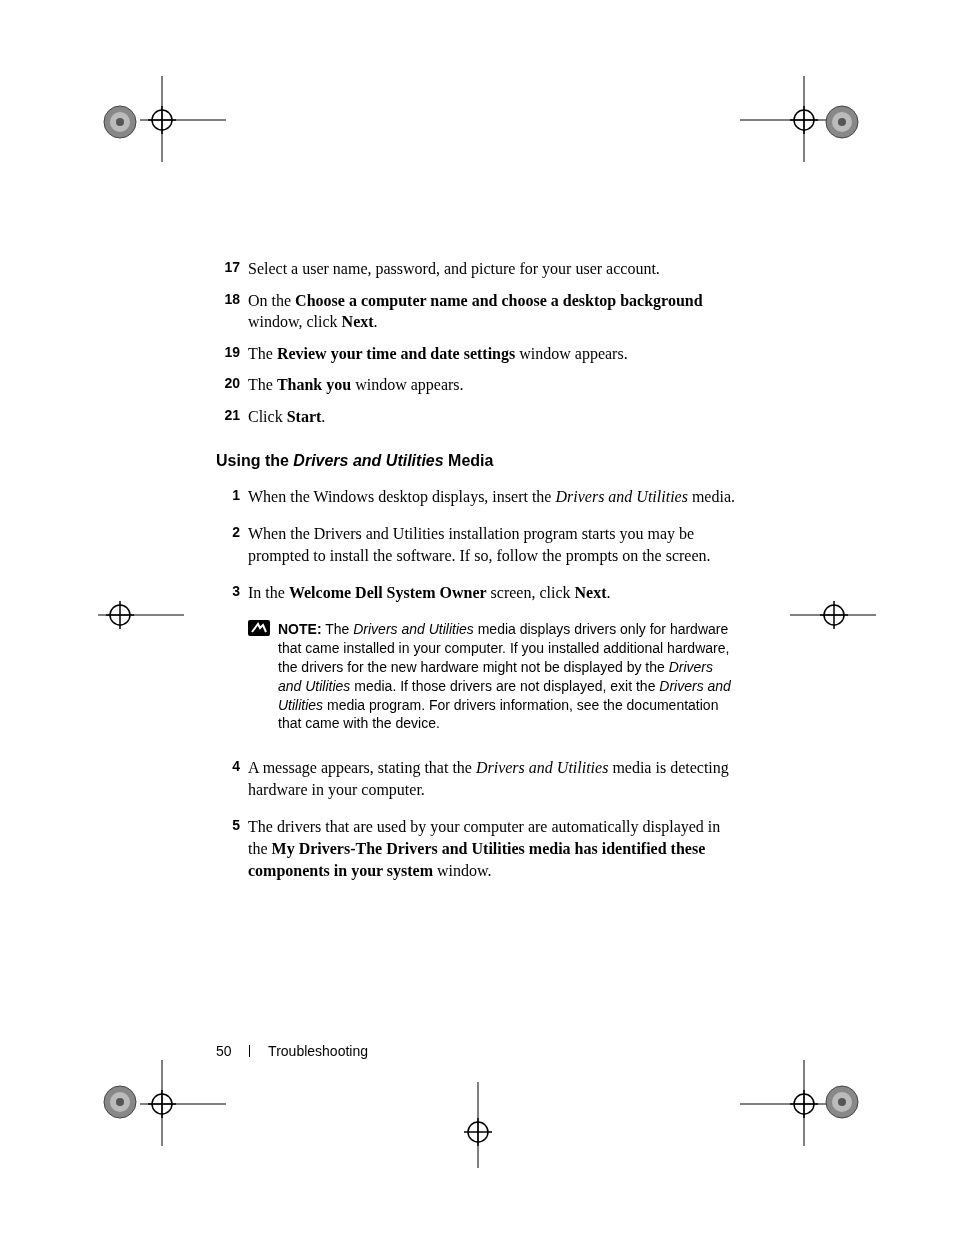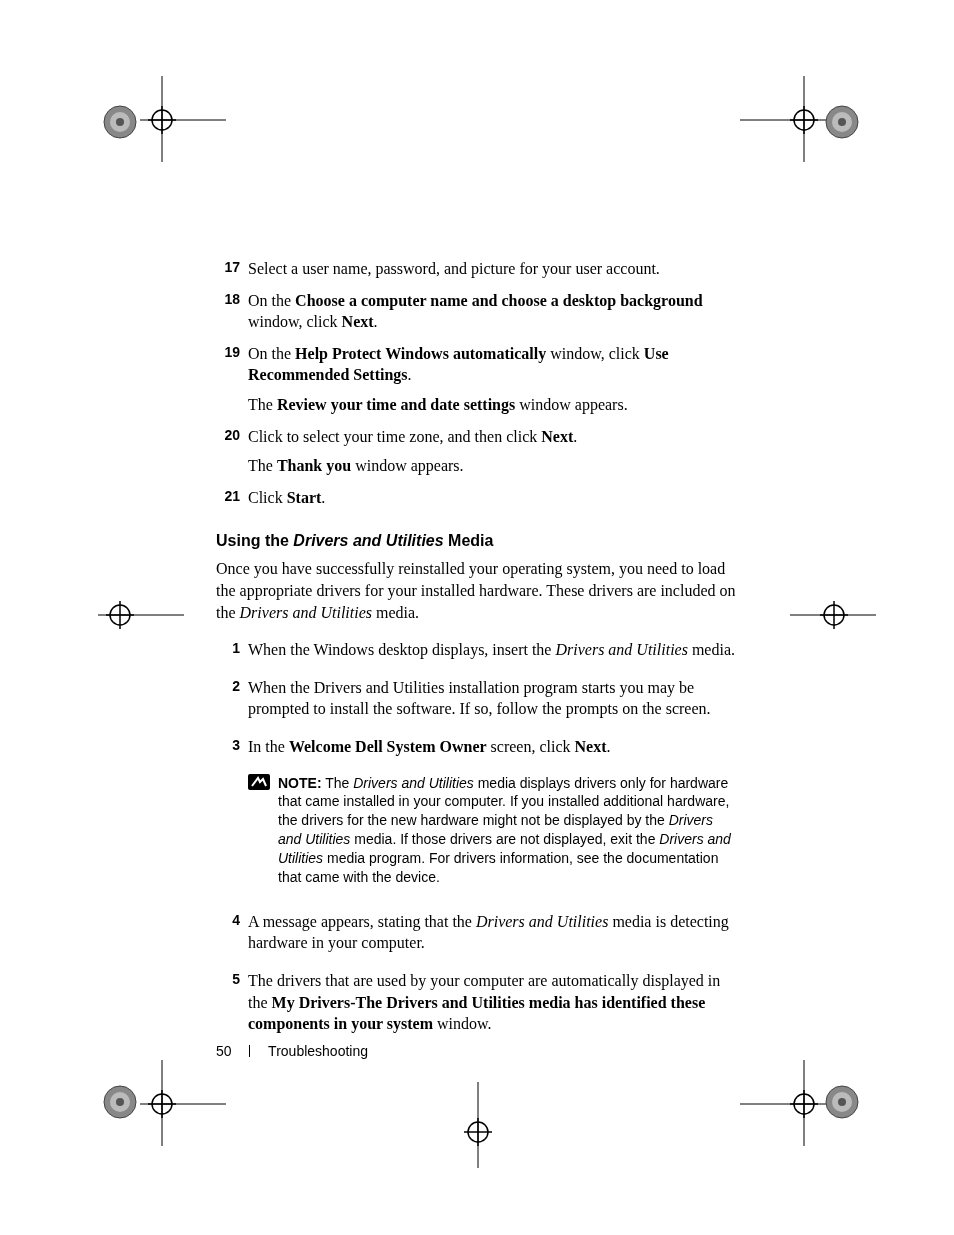--- a/index.html
+++ b/index.html
@@ -243,39 +243,36 @@
         <li>
           <span class="num">17</span>
           <p>Select a user name, password, and picture for your user account.</p>
         </li>
         <li>
           <span class="num">18</span>
           <p>On the <span class="b">Choose a computer name and choose a desktop background</span> window, click <span class="b">Next</span>.</p>
         </li>
         <li>
           <span class="num">19</span>
-          <p>On the <span class="b">Help Protect Windows automatically</span> window, click <span class="b">Use Recommended Settings</span>.</p>
           <p>The <span class="b">Review your time and date settings</span> window appears.</p>
         </li>
         <li>
           <span class="num">20</span>
-          <p>Click to select your time zone, and then click <span class="b">Next</span>.</p>
           <p>The <span class="b">Thank you</span> window appears.</p>
         </li>
         <li>
           <span class="num">21</span>
           <p>Click <span class="b">Start</span>.</p>
         </li>
       </ol>
 
     <div class="heading">
       <span>Using the </span><span class="bi">Drivers and Utilities</span><span> Media</span>
     </div>
 
-    <p class="intro" id="intro">Once you have successfully reinstalled your operating system, you need to load the appropriate drivers for your installed hardware. These drivers are included on the <span class="i">Drivers and Utilities</span> media.</p>
 
     <ol class="ol2" id="list-b">
         <li>
           <span class="num">1</span>
           <p>When the Windows desktop displays, insert the <span class="i">Drivers and Utilities</span> media.</p>
         </li>
         <li>
           <span class="num">2</span>
           <p>When the Drivers and Utilities installation program starts you may be prompted to install the software. If so, follow the prompts on the screen.</p>
         </li>

